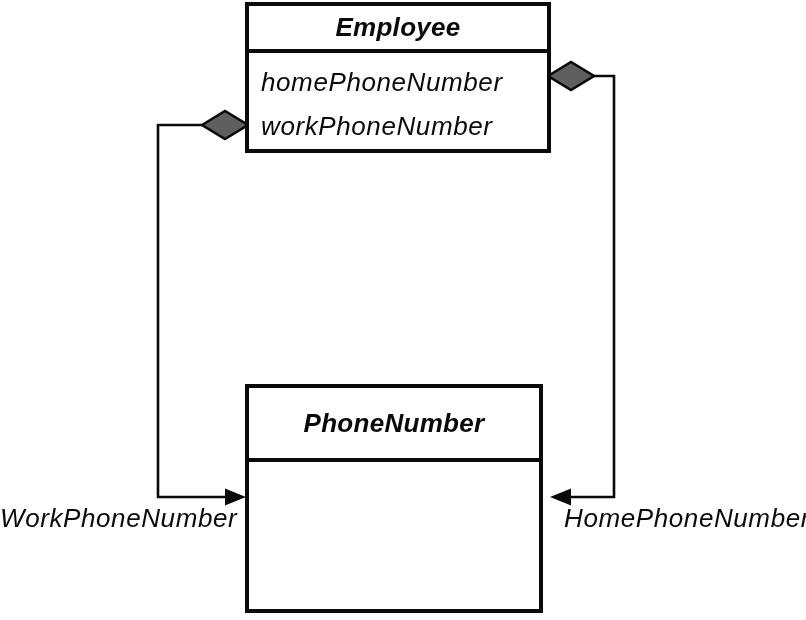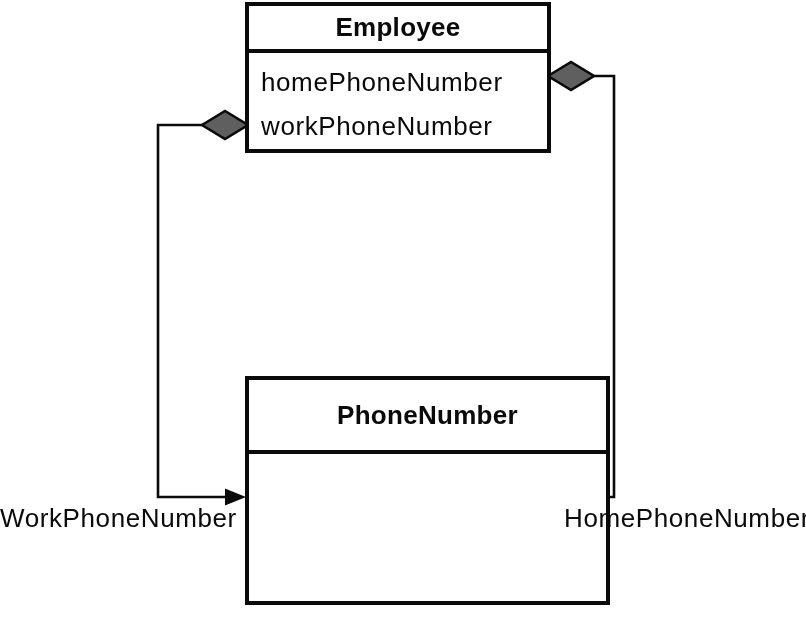--- a/index.html
+++ b/index.html
@@ -4,35 +4,36 @@
 <style>
   html, body { margin: 0; padding: 0; background: #ffffff; }
   .canvas {
     position: relative;
     width: 806px;
     height: 620px;
     background: #ffffff;
     font-family: "Liberation Sans", sans-serif;
     color: #0a0a0a;
     overflow: hidden;
+    font-style: italic;
   }
   svg.overlay {
     position: absolute;
     left: 0; top: 0;
     width: 806px; height: 620px;
     pointer-events: none;
   }
   .class-box {
     position: absolute;
     box-sizing: border-box;
     background: #ffffff;
     border: 4px solid #0a0a0a;
   }
   #employee-box { left: 245px; top: 2px;   width: 306px; height: 151px; }
-  #phone-box    { left: 245px; top: 376px; width: 365px; height: 229px; }
+  #phone-box    { left: 245px; top: 384px; width: 298px; height: 229px; }
   .class-title {
     box-sizing: border-box;
     border-bottom: 4px solid #0a0a0a;
     display: flex;
     align-items: center;
     justify-content: center;
     font-weight: bold;
     font-size: 26px;
     letter-spacing: 0.3px;
   }

